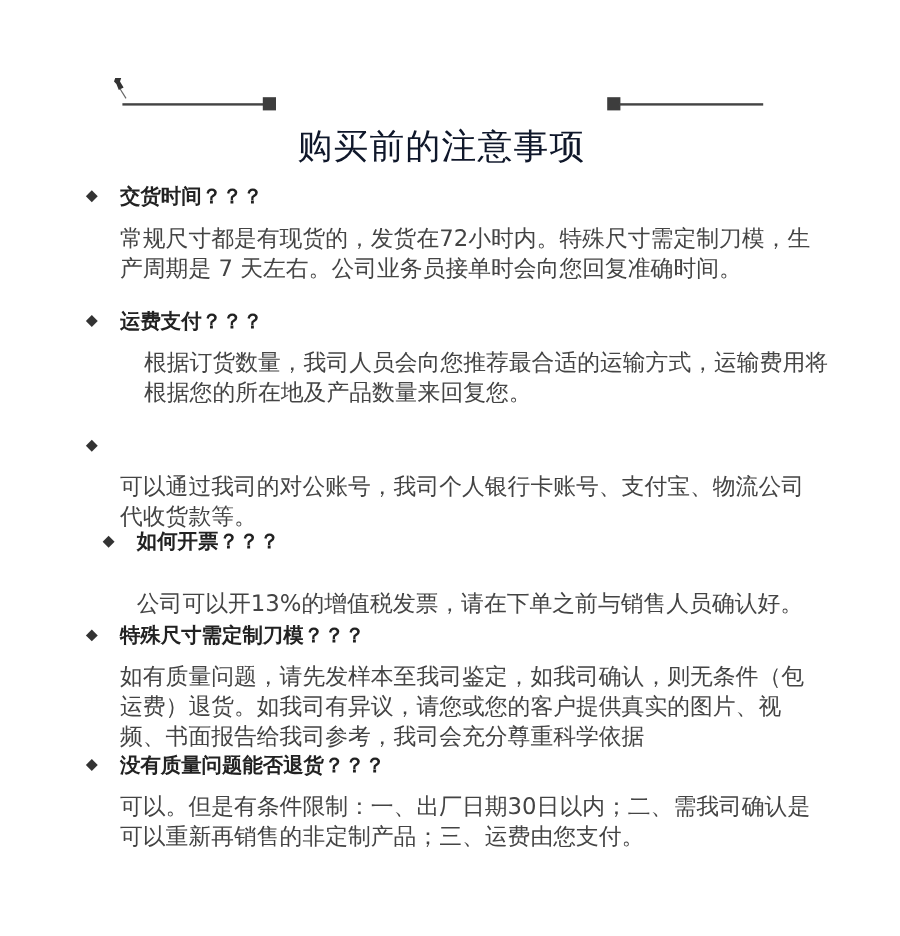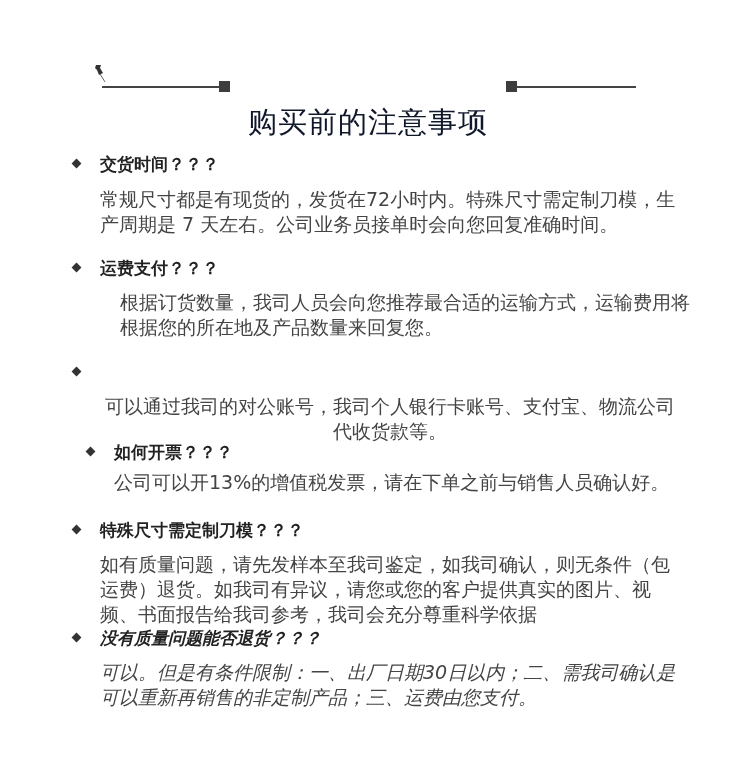--- a/index.html
+++ b/index.html
@@ -50,38 +50,38 @@
       <span class="bullet"></span>
     <span class="q-text">运费支付？？？</span>
     </div>
   <div class="a" style="top:35px;margin-left:20px;">根据订货数量，我司人员会向您推荐最合适的运输方式，运输费用将根据您的所在地及产品数量来回复您。</div>
 </div>
 
 <div class="faq" style="top:359px;">
   <div class="q">
       <span class="bullet"></span>
     </div>
-  <div class="a" style="top:35px;text-align:center;">可以通过我司的对公账号，我司个人银行卡账号、支付宝、物流公司代收货款等。</div>
+  <div class="a" style="top:35px;">可以通过我司的对公账号，我司个人银行卡账号、支付宝、物流公司代收货款等。</div>
 </div>
 
 <div class="faq" style="top:439px;margin-left:14px;">
   <div class="q">
       <span class="bullet"></span>
     <span class="q-text">如何开票？？？</span>
     </div>
-  <div class="a" style="top:31px;">公司可以开13%的增值税发票，请在下单之前与销售人员确认好。</div>
+  <div class="a" style="top:52px;">公司可以开13%的增值税发票，请在下单之前与销售人员确认好。</div>
 </div>
 
 <div class="faq" style="top:517px;">
   <div class="q">
       <span class="bullet"></span>
     <span class="q-text">特殊尺寸需定制刀模？？？</span>
     </div>
   <div class="a" style="top:35px;">如有质量问题，请先发样本至我司鉴定，如我司确认，则无条件（包运费）退货。如我司有异议，请您或您的客户提供真实的图片、视频、书面报告给我司参考，我司会充分尊重科学依据</div>
 </div>
 
-<div class="faq" style="top:625px;font-style:italic;">
+<div class="faq" style="top:625px;">
   <div class="q">
       <span class="bullet"></span>
     <span class="q-text">没有质量问题能否退货？？？</span>
     </div>
   <div class="a" style="top:35px;">可以。但是有条件限制：一、出厂日期30日以内；二、需我司确认是可以重新再销售的非定制产品；三、运费由您支付。</div>
 </div>
 
 </body></html>

